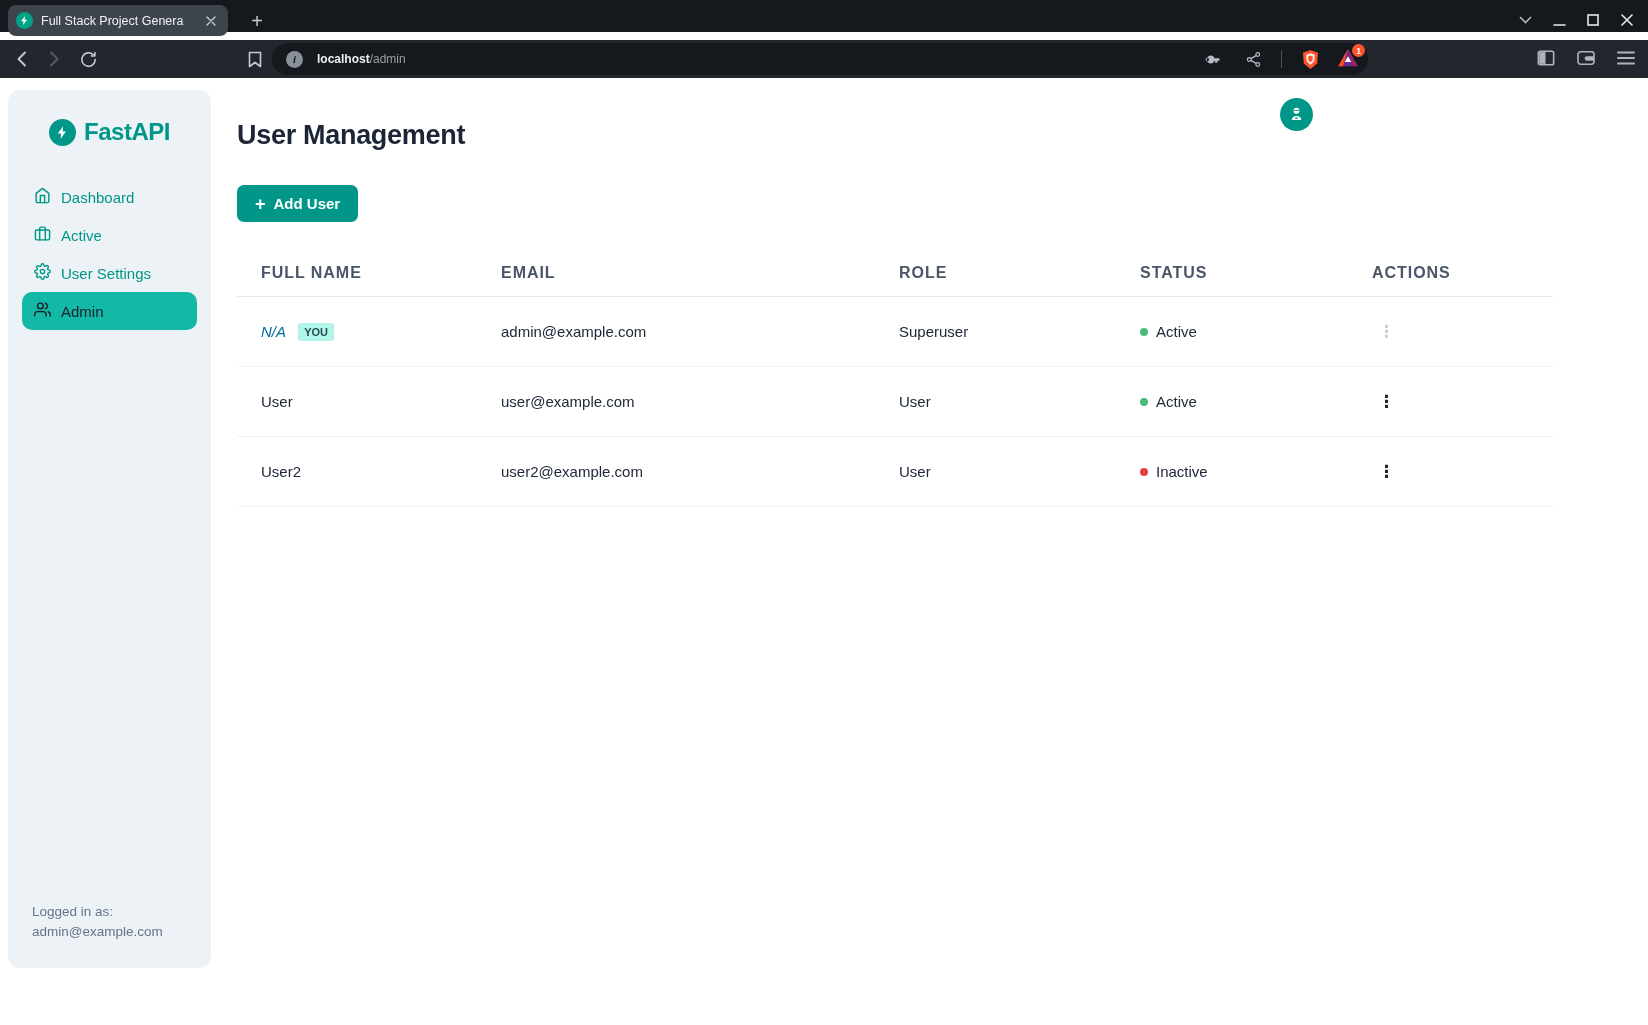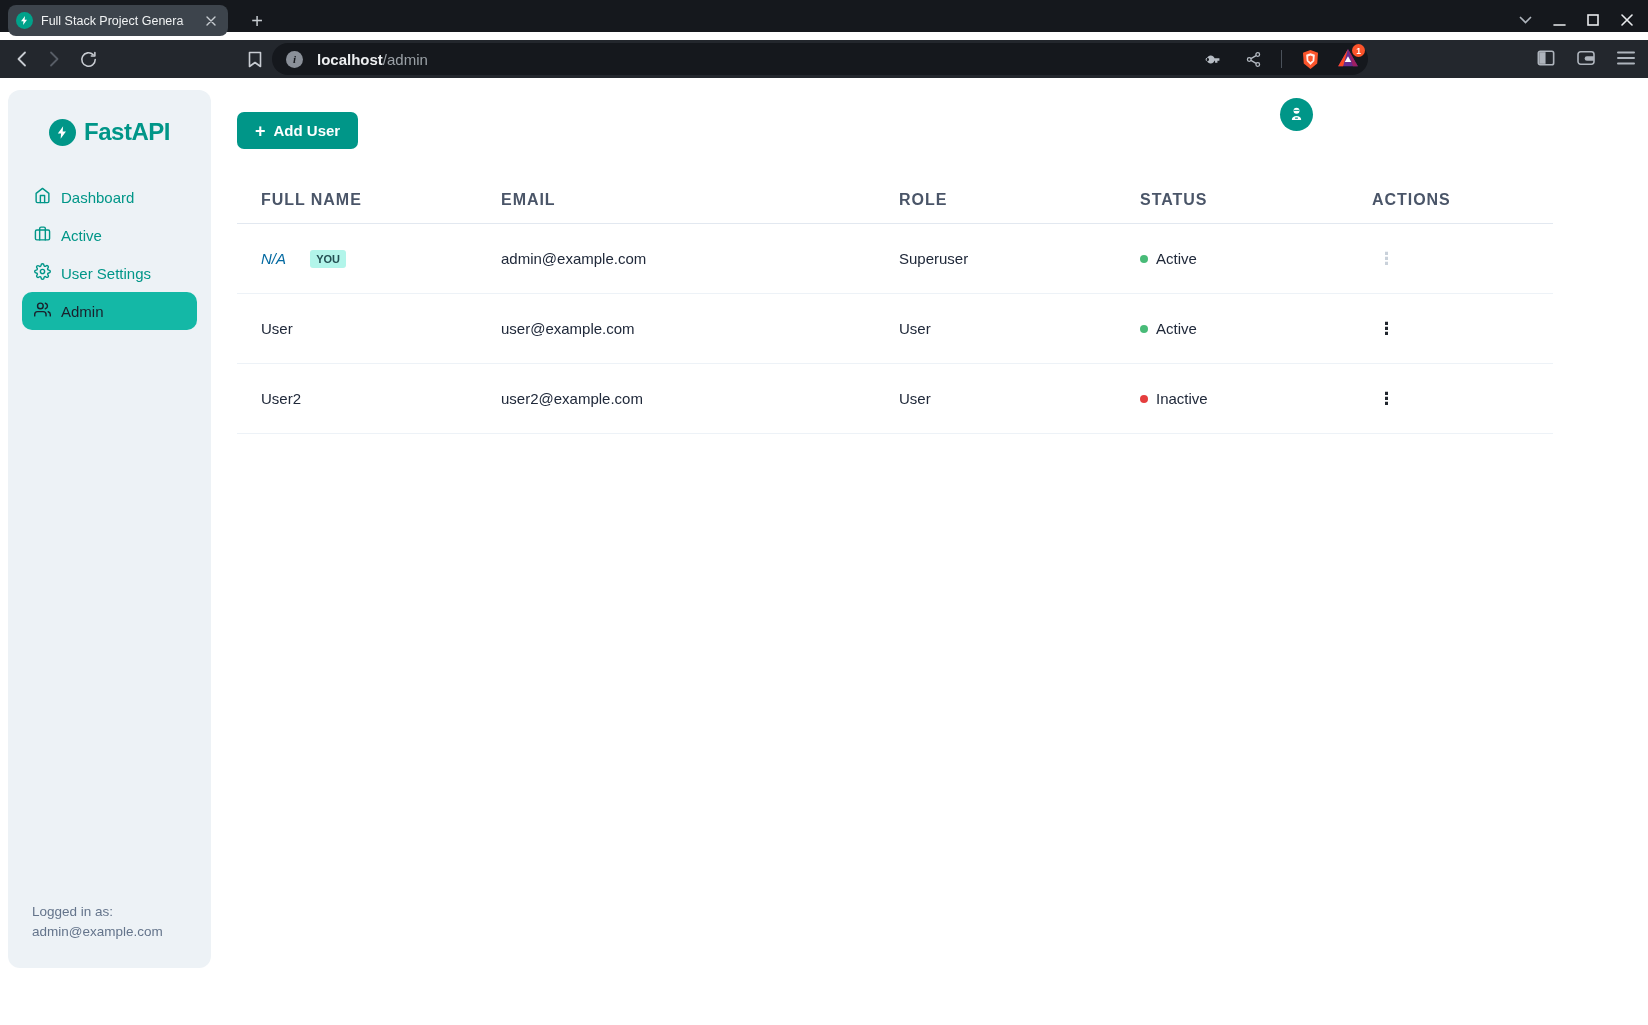--- a/index.html
+++ b/index.html
@@ -25,21 +25,21 @@
   .toolbar { position:absolute; top:40px; left:0; width:1648px; height:38px; background:#23272d;
     display:flex; align-items:center; }
   .nav-btn { width:30px; height:30px; display:flex; align-items:center; justify-content:center; }
   .nav-back { margin-left:6px; } .nav-fwd { margin-left:3px; } .nav-reload { margin-left:4px; }
   .bm-btn { position:absolute; left:240px; top:44px; width:30px; height:30px; display:flex; align-items:center; justify-content:center; }
   .urlbar { position:absolute; left:272px; top:43px; width:1096px; height:32px; background:#15181d;
     border-radius:16px; display:flex; align-items:center; padding:0 10px; }
   .info-badge { width:17px; height:17px; border-radius:50%; background:#8a9099; color:#15181d;
     font-size:11px; font-weight:700; display:flex; align-items:center; justify-content:center;
     margin-left:4px; font-family:"Liberation Serif", serif; font-style:italic; }
-  .url-text { margin-left:14px; font-size:15px; }
+  .url-text { margin-left:14px; font-size:12px; }
   .url-host { color:#eceef0; font-weight:700; }
   .url-path { color:#9aa0a6; font-weight:400; }
   .url-right { margin-left:auto; display:flex; align-items:center; gap:14px; }
   .vsep { width:1px; height:18px; background:#4a515a; }
   .rewards-wrap { position:relative; width:20px; height:20px; }
   .rewards-badge { position:absolute; top:-5px; right:-7px; min-width:13px; height:13px; border-radius:7px;
     background:#fb542b; color:#fff; font-size:8.5px; font-weight:700; display:flex; align-items:center;
     justify-content:center; padding:0 3px; }
   .toolbar-right { position:absolute; right:8px; top:44px; display:flex; align-items:center; gap:12px; }
   .tb-icon { width:28px; height:28px; display:flex; align-items:center; justify-content:center; }
@@ -67,21 +67,21 @@
     font-weight:700; font-family:"Liberation Sans", sans-serif; cursor:pointer; }
   .add-plus { font-size:18px; font-weight:700; line-height:1; }
 
   table.users { margin-top:30px; border-collapse:collapse; width:1316px; table-layout:fixed; }
   .users col.c1 { width:240px; } .users col.c2 { width:398px; } .users col.c3 { width:241px; }
   .users col.c4 { width:232px; } .users col.c5 { width:205px; }
   .users th { text-align:left; font-size:16px; font-weight:700; letter-spacing:0.06em;
     color:#4a5568; text-transform:uppercase; padding:12px 24px 14px 24px; border-bottom:1px solid #e2e8f0; }
   .users td { height:69px; padding:0 24px; font-size:15px; color:#20293a; border-bottom:1px solid #edf2f7; }
   .muted { color:#0369a1;font-style:italic; }
-  .you-badge { display:inline-block; margin-left:20px; background:#b2f5ea; color:#234e52;
+  .you-badge { display:inline-block; margin-left:8px; background:#b2f5ea; color:#234e52;
     font-size:11px; font-weight:700; border-radius:3px; padding:3px 6px; vertical-align:1px;text-align:center; }
   .status-cell { display:flex; align-items:center; gap:8px; height:69px; }
   .dot { width:8px; height:8px; border-radius:50%; }
   .dot.green { background:#48bb78; } .dot.red { background:#e53e3e; }
   .kebab { background:none; border:none; font-size:17px; font-weight:700; color:#21262e;
     cursor:pointer; line-height:1; padding:2px 6px; font-family:"DejaVu Sans", sans-serif; }
   .kebab.dim { color:#c9d1da; }
 
   .avatar-btn { position:absolute; top:20px; right:95px; width:33px; height:33px; border-radius:50%;
     background:#009688; border:none; display:flex; align-items:center; justify-content:center; cursor:pointer; }
@@ -273,20 +273,21 @@
       <svg width="17" height="17" viewBox="0 0 24 24">
           <circle cx="12" cy="8.2" r="4.2" fill="#fff"></circle>
           <path d="M8.6 7.6h6.8" stroke="#009688" stroke-width="1.4" stroke-linecap="round"></path>
           <path d="M5.5 20.5c0-3.2 2.9-5.1 6.5-5.1s6.5 1.9 6.5 5.1v.5h-13z" fill="#fff"></path>
           <rect x="10" y="17.5" width="4" height="2" rx="0.5" fill="#009688"></rect>
         </svg>
     </span>
   </button>
 
   <div class="main">
+    <h1 class="page-title">User Management</h1>
 
     <button class="add-btn">
       <span class="add-plus">+</span>
       <span>Add User</span>
     </button>
 
     <table class="users">
       <colgroup>
           <col class="c1">
           <col class="c2">

